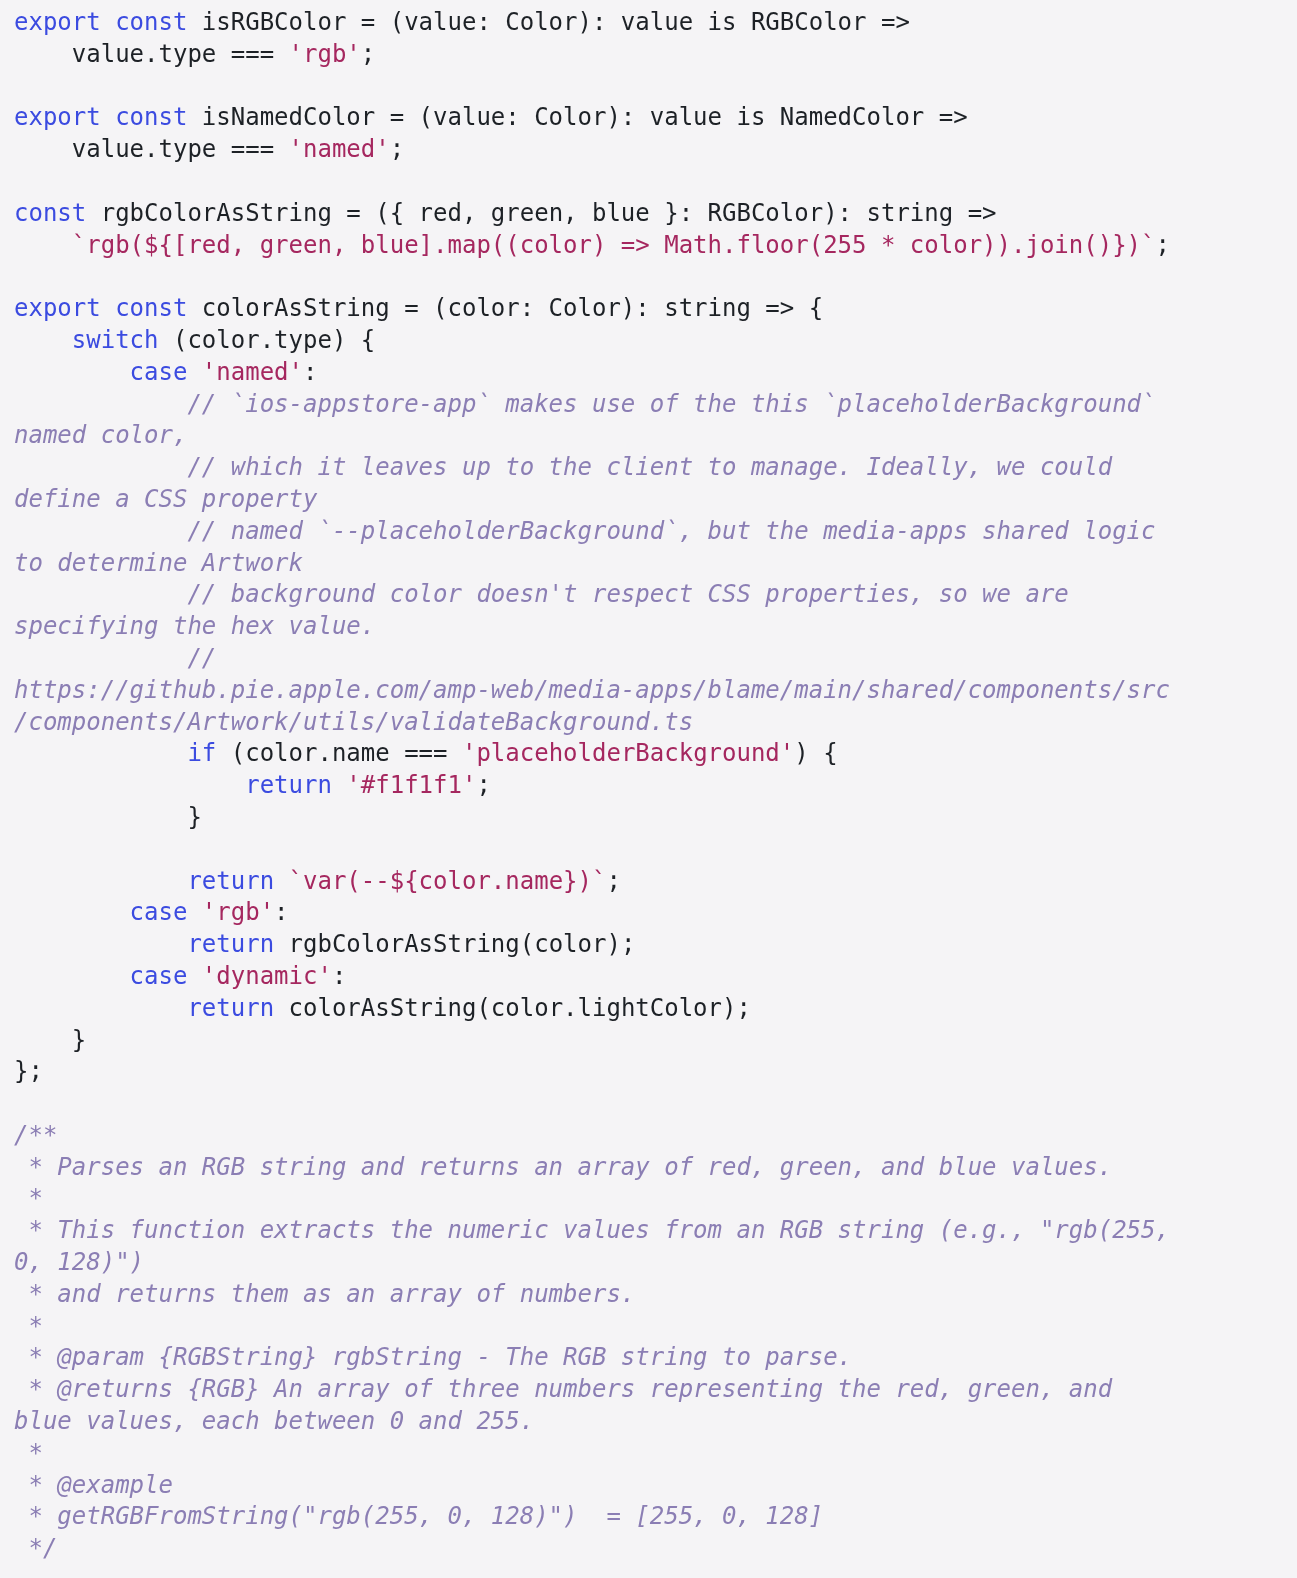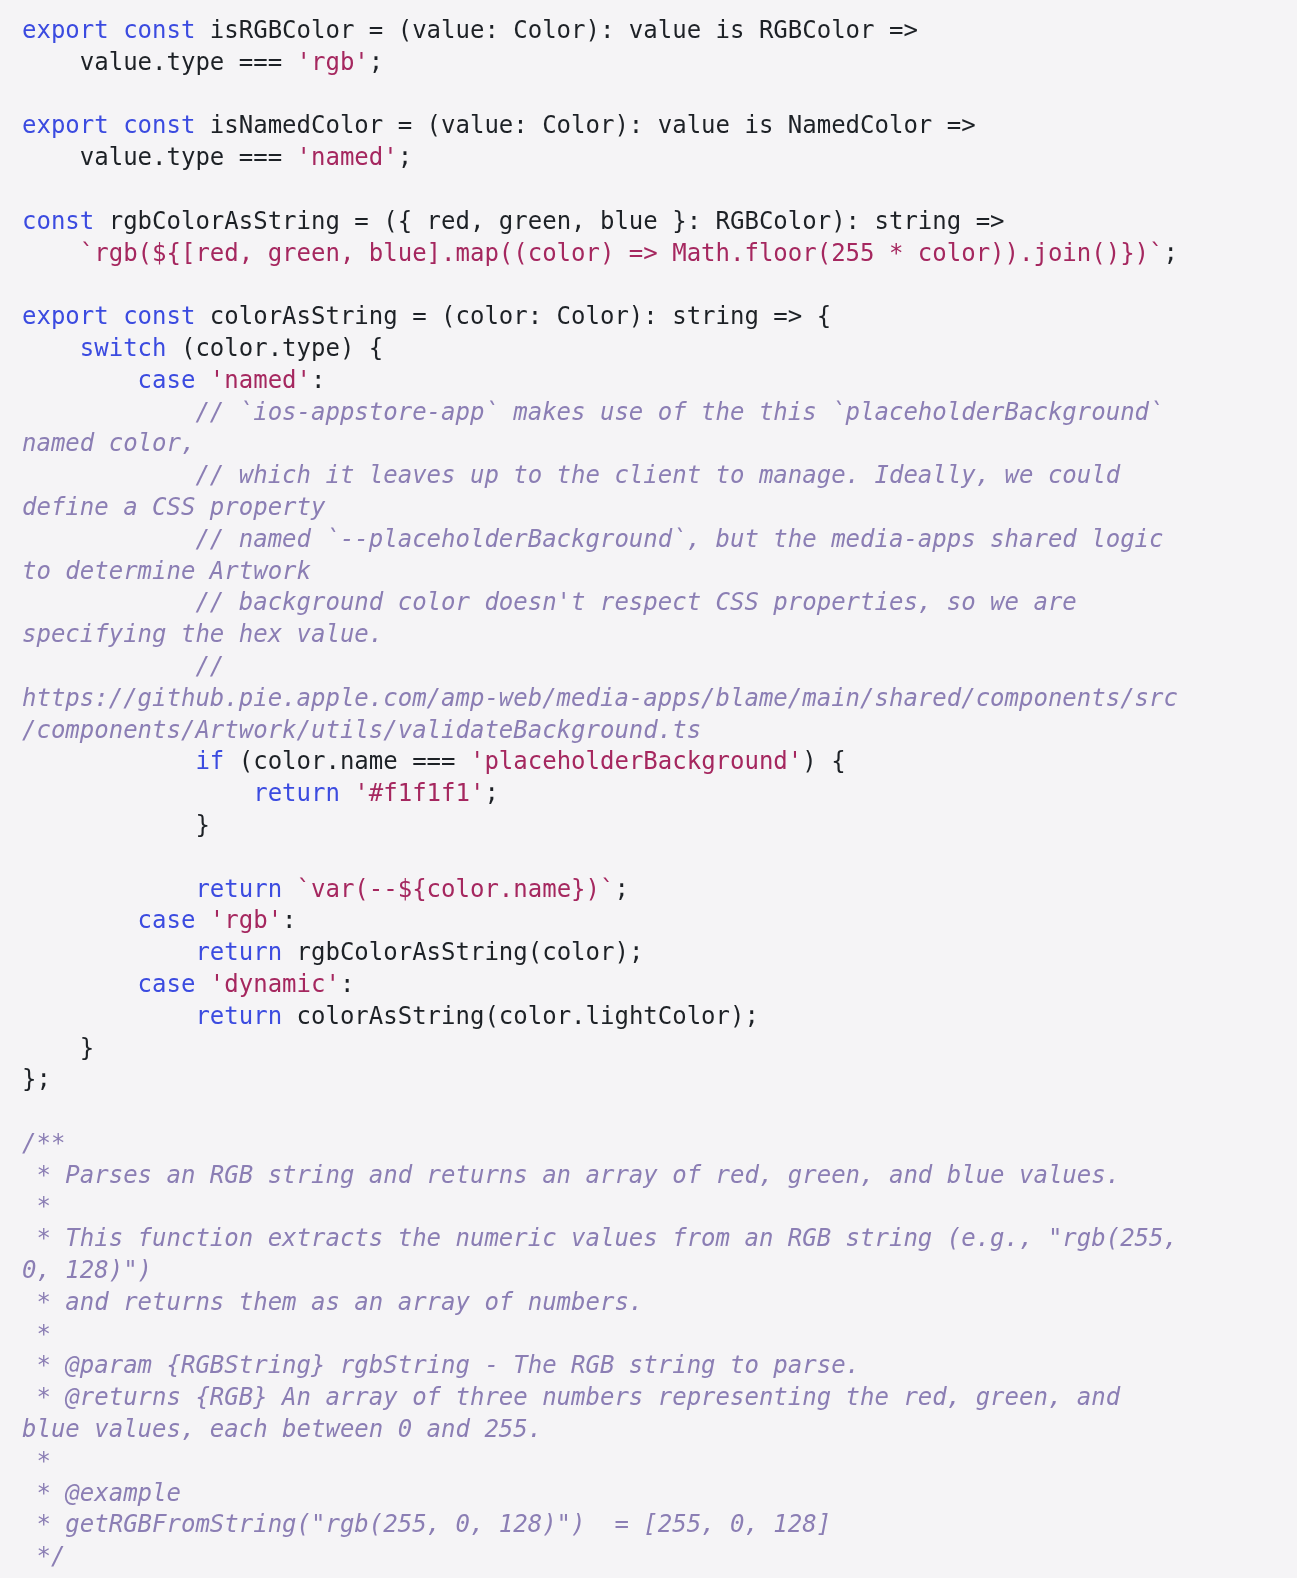--- a/index.html
+++ b/index.html
@@ -20,21 +20,21 @@
     overflow: hidden;
   }
   .code-view {
     box-sizing: border-box;
     width: 1297px;
     height: 1578px;
     padding: 7px 10px 10px 14px;
     background: var(--bg);
   }
   .code-block {
-    margin: 8px;
+    margin: 0;
     font-family: "DejaVu Sans Mono", "Liberation Mono", monospace;
     font-size: 24px;
     line-height: 31.8px;
     white-space: pre;
     color: var(--pln);
   }
   .code-line {
     min-height: 31.8px;
   }
   .tok-pln { color: var(--pln); }

